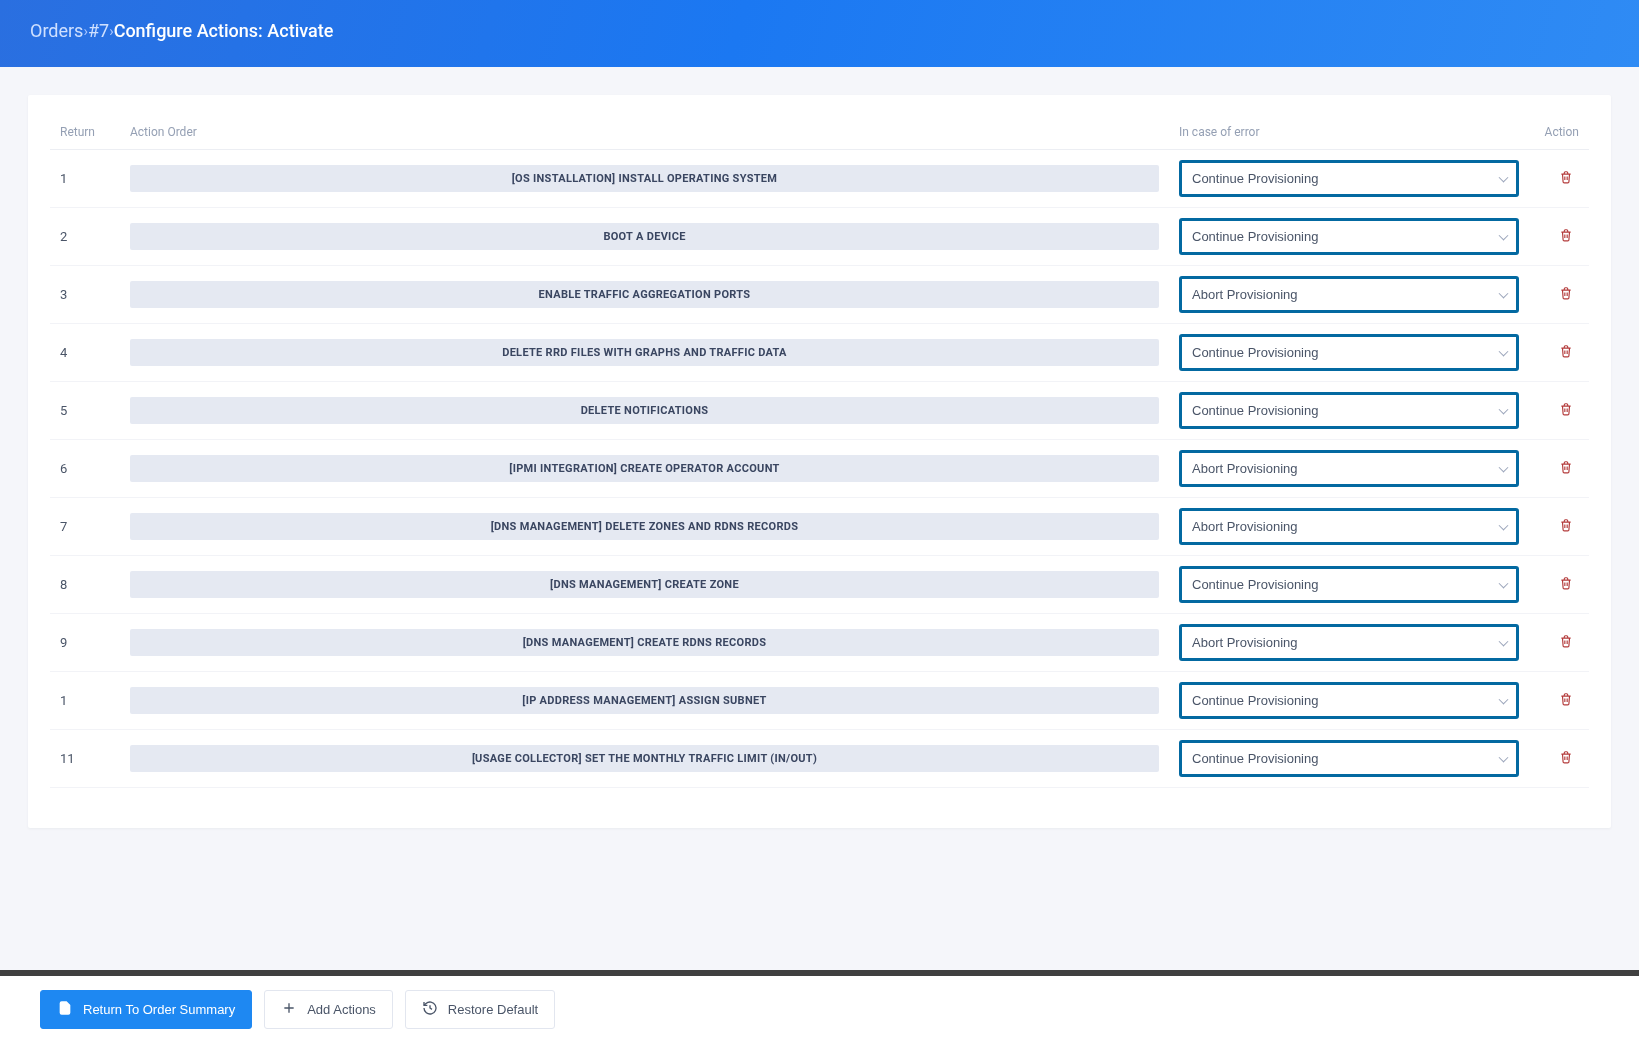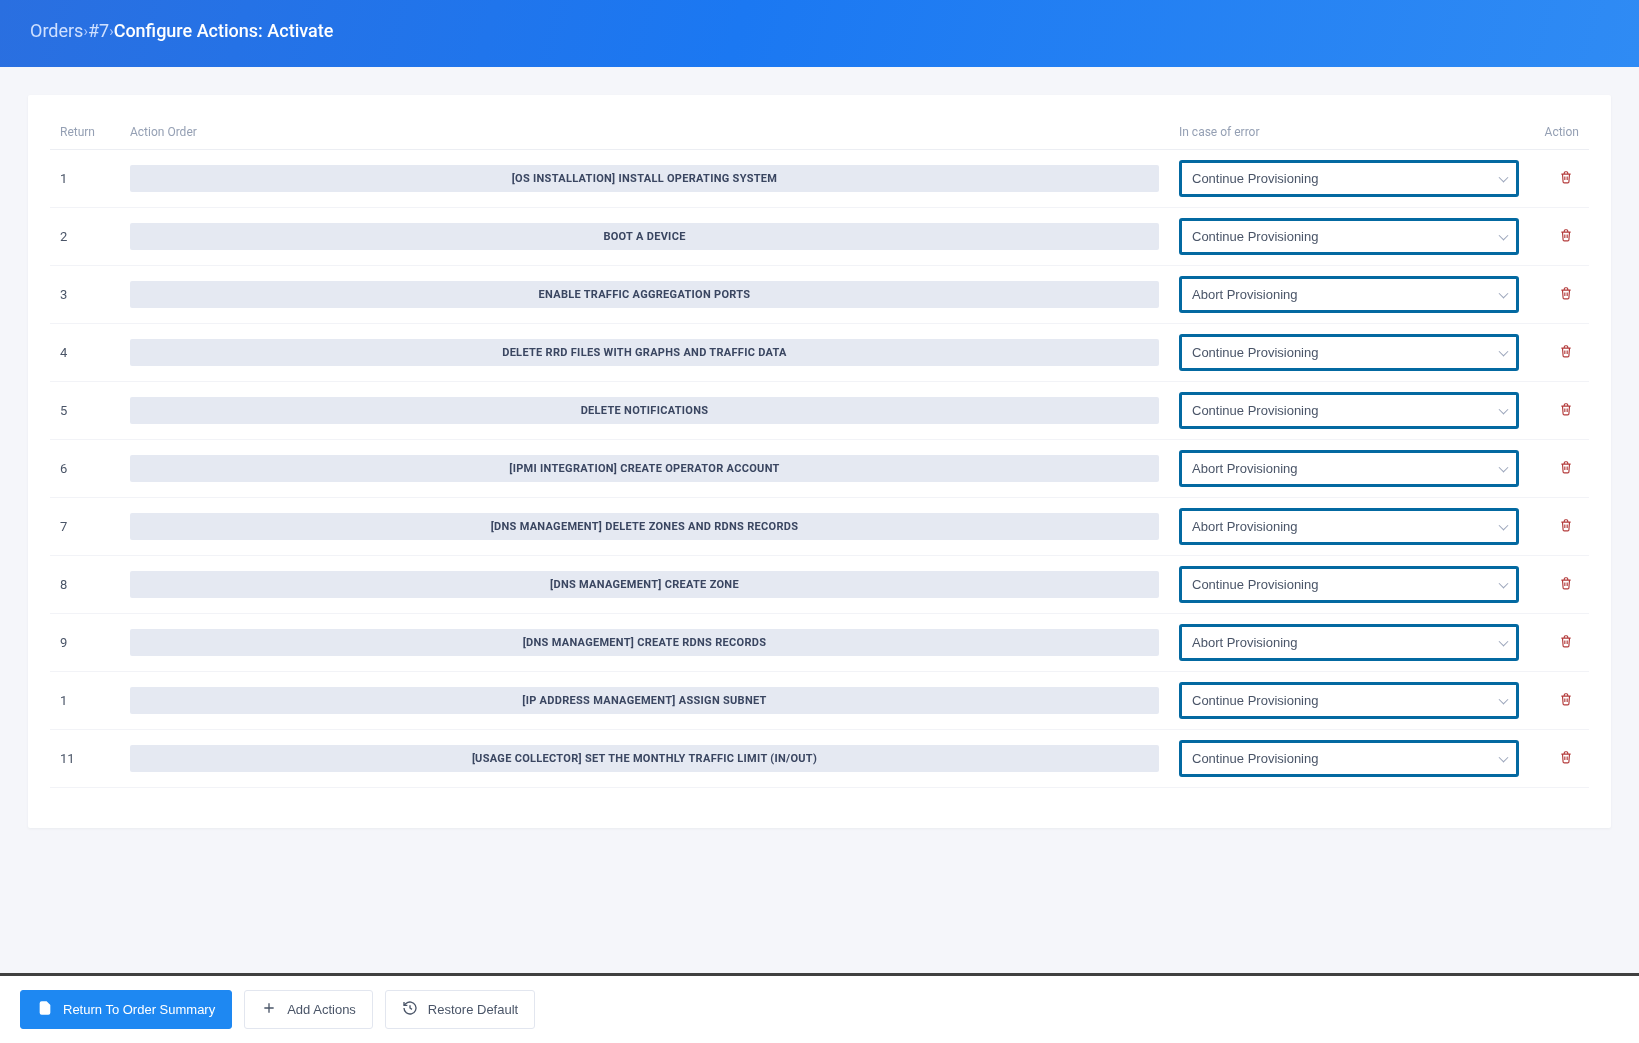--- a/index.html
+++ b/index.html
@@ -114,22 +114,22 @@
     cursor: pointer;
     background: transparent;
     border: none;
   }
   .icon-btn svg { width: 14px; height: 16px; }
 
   
   .footbar {
     flex-shrink: 0;
     background: #fff;
-    border-top: 3px solid #404040;
-    padding: 14px 20px;
+    border-top: 6px solid #404040;
+    padding: 14px 40px;
     display: flex;
     gap: 12px;
   }
   .btn {
     display: inline-flex;
     align-items: center;
     gap: 10px;
     border: 1px solid #e2e6ef;
     background: #fff;
     color: #4a5568;

